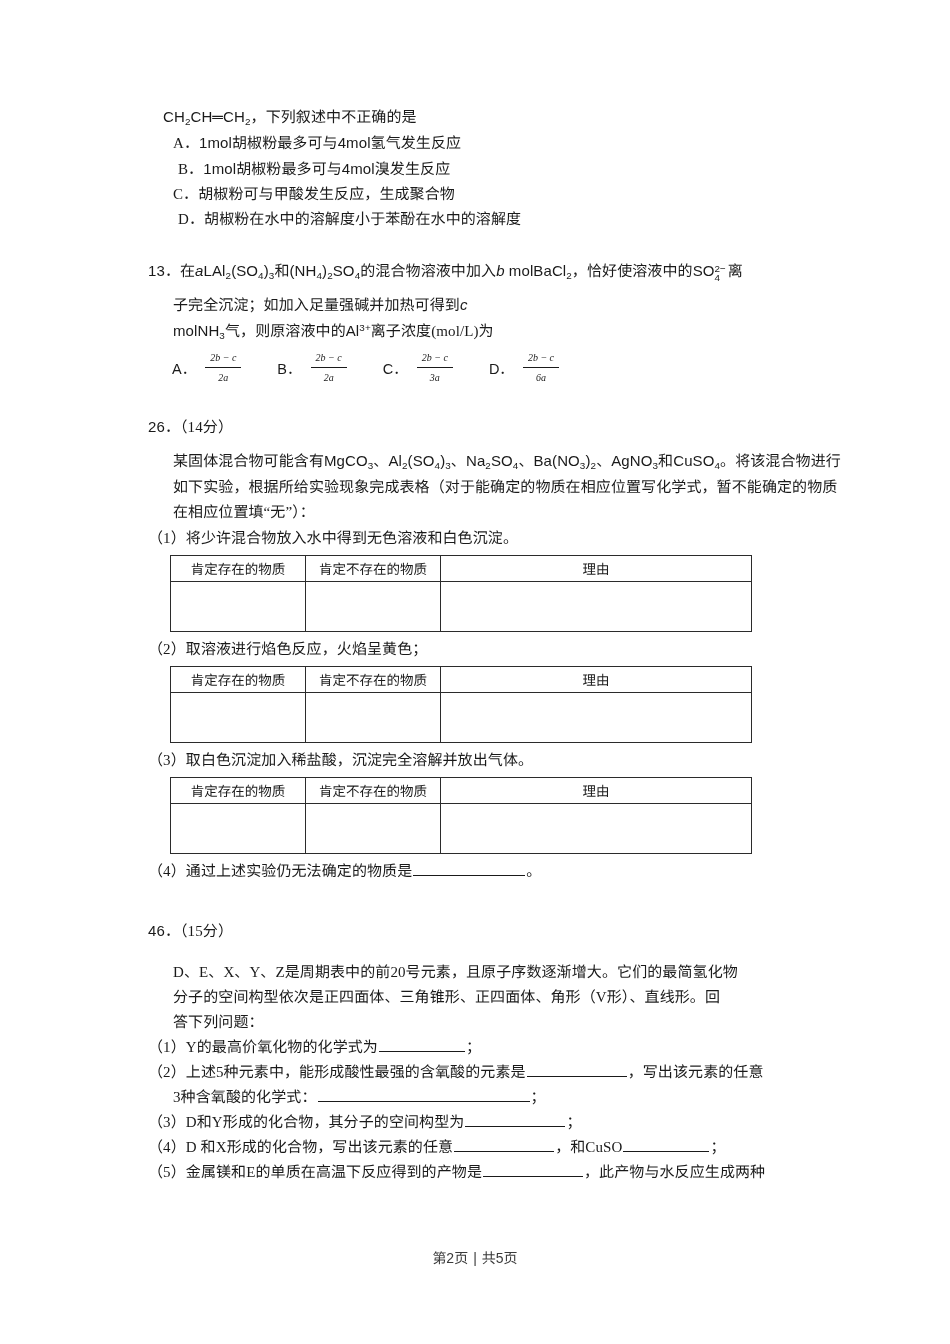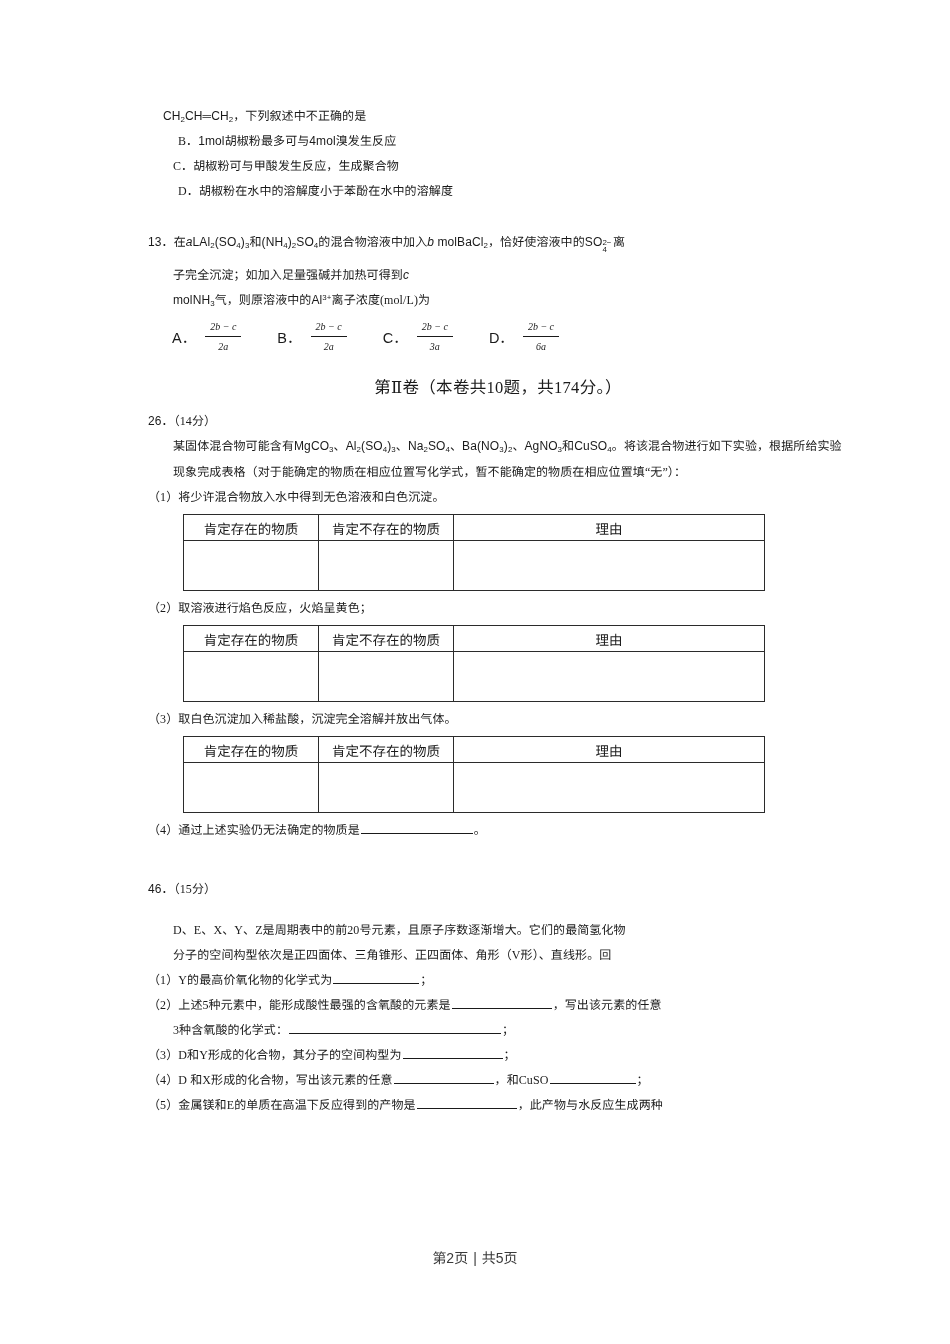--- a/index.html
+++ b/index.html
@@ -26,26 +26,26 @@
   }
   .body-area {
     position: absolute;
     left: 148px;
     top: 104px;
     width: 700px;
   }
 
   
   .line {
-    font-size: 12px;
+    font-size: 15px;
     line-height: 25px;
     white-space: nowrap;
     letter-spacing: 0.1px;
   }
-  .line.wrap { white-space: normal; }
+  .line.wrap { white-space: normal; margin-top: 8px; }
   .ind1  { padding-left: 15px; }
   .ind2  { padding-left: 25px; }
   .ind3  { padding-left: 30px; }
   .ind-body { padding-left: 25px; }
   .gap-s { height: 8px; }
   .gap-m { height: 16px; }
   .gap-l { height: 26px; }
   .gap-xl { height: 34px; }
 
   sub, sup {
@@ -119,21 +119,21 @@
   }
   .frac .den {
     display: block;
     padding: 1px 5px 0 5px;
   }
 
   
   .ans-table {
     border-collapse: collapse;
     width: 578px;
-    margin-left: 35px;
+    margin-left: 22px;
     margin-top: 4px;
     margin-bottom: 5px;
     table-layout: fixed;
   }
   .ans-table th, .ans-table td {
     border: 1px solid #2b2b2b;
     font-weight: normal;
     font-size: 13.5px;
     text-align: center;
     padding: 0;
@@ -174,20 +174,23 @@
 </head>
 <body>
 
 <div class="page">
   <div class="body-area">
 
     <div class="line ind1">
       <span class="sans">CH<sub>2</sub>CH═CH<sub>2</sub></span><span>，下列叙述中不正确的是</span>
     </div>
 
+    <div class="line ind2">
+      <span>A．</span><span class="sans">1mol胡椒粉最多可与4mol氢气发生反应</span>
+    </div>
     <div class="line ind3">
       <span>B．</span><span class="sans">1mol胡椒粉最多可与4mol溴发生反应</span>
     </div>
     <div class="line ind2">
       <span>C．</span><span>胡椒粉可与甲酸发生反应，生成聚合物</span>
     </div>
     <div class="line ind3">
       <span>D．</span><span>胡椒粉在水中的溶解度小于苯酚在水中的溶解度</span>
     </div>
 
@@ -232,21 +235,20 @@
         <span class="frac-label">D．</span>
         <span class="frac">
           <span class="num">2b − c</span>
           <span class="den">6a</span>
         </span>
       </div>
     </div>
 
     <div class="gap-m"></div>
 
-    <div class="vol-header">第Ⅱ卷（本卷共10题，共174分。）</div>
 
     <div class="gap-s"></div>
 
     <div class="line">
       <span class="sans">26．</span><span>（14分）</span>
     </div>
 
     <div class="line wrap ind-body" style="line-height:25.5px;">
       <span>某固体混合物可能含有</span><span class="sans">MgCO<sub>3</sub>、Al<sub>2</sub>(SO<sub>4</sub>)<sub>3</sub>、Na<sub>2</sub>SO<sub>4</sub>、Ba(NO<sub>3</sub>)<sub>2</sub>、AgNO<sub>3</sub>和CuSO<sub>4</sub></span><span>。将该混合物进行如下实验，根据所给实验现象完成表格（对于能确定的物质在相应位置写化学式，暂不能确定的物质在相应位置填“无”）：</span>
     </div>
@@ -321,20 +323,21 @@
     <div class="gap-xl"></div>
 
     <div class="line">
       <span class="sans">46．</span><span>（15分）</span>
     </div>
 
     <div class="gap-m"></div>
 
     <div class="line ind-body">D、E、X、Y、Z是周期表中的前20号元素，且原子序数逐渐增大。它们的最简氢化物</div>
     <div class="line ind-body">分子的空间构型依次是正四面体、三角锥形、正四面体、角形（V形）、直线形。回</div>
+    <div class="line ind-body">答下列问题：</div>
 
     <div class="line">
       <span>（1）</span><span>Y的最高价氧化物的化学式为</span><span class="blank b-md"></span><span>；</span>
     </div>
 
     <div class="line">
       <span>（2）</span><span>上述5种元素中，能形成酸性最强的含氧酸的元素是</span><span class="blank b-lg"></span><span>，写出该元素的任意</span>
     </div>
     <div class="line ind2">
       <span>3种含氧酸的化学式：</span><span class="blank b-hug"></span><span>；</span>

